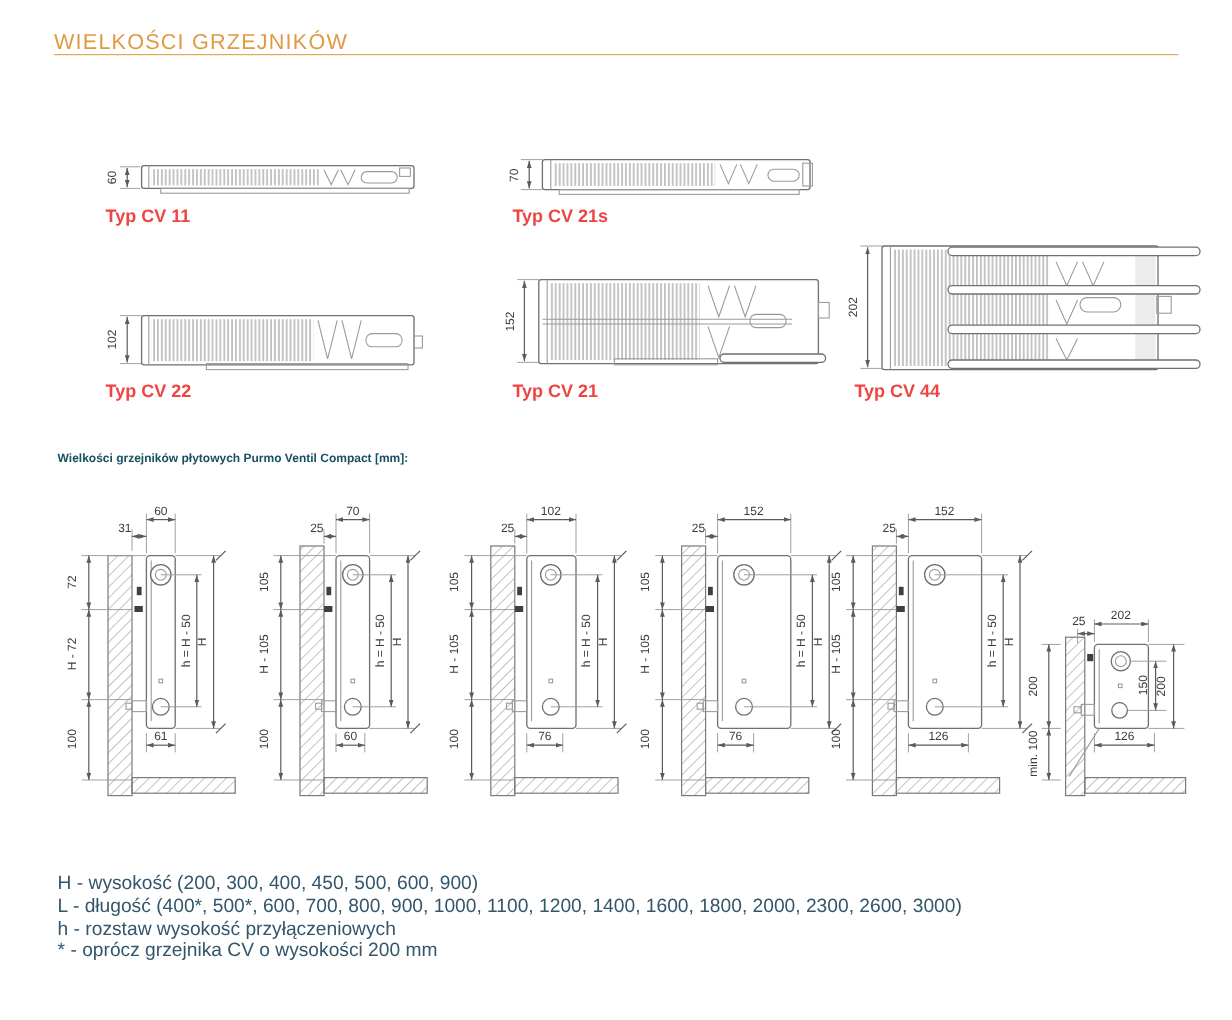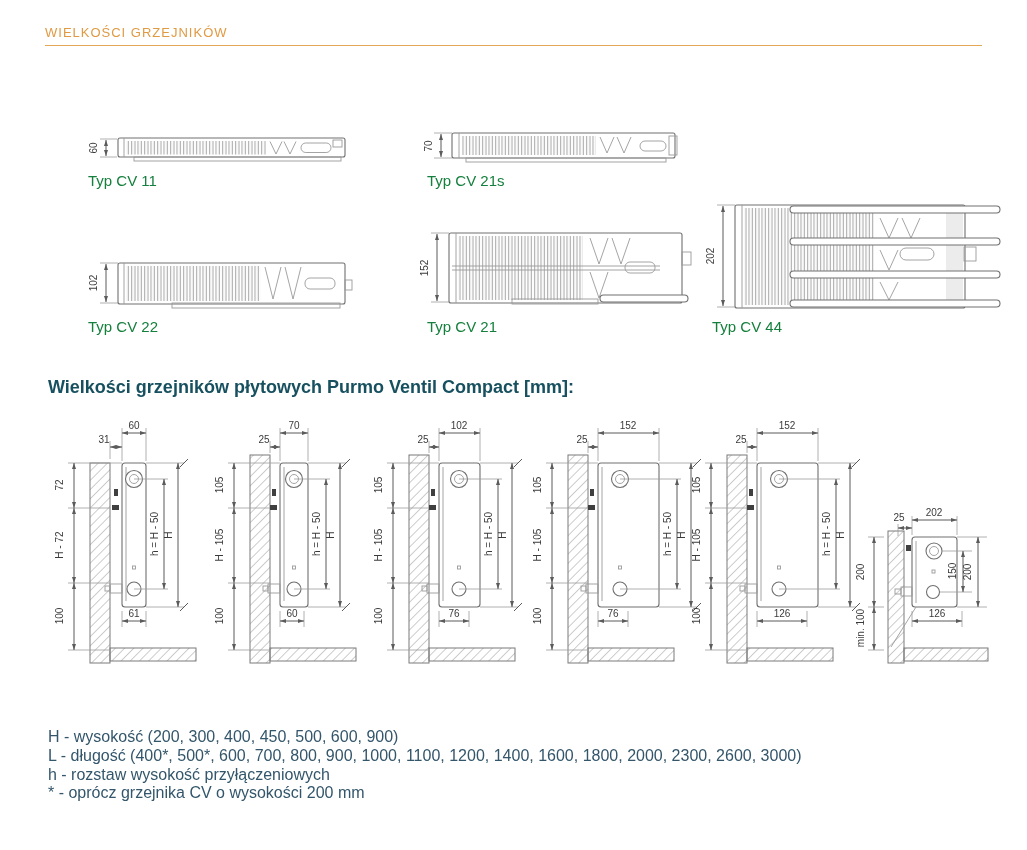--- a/index.html
+++ b/index.html
@@ -2,30 +2,30 @@
 <html><head>
 <meta charset="utf-8">
 <style>
   html,body{margin:0;padding:0}
   body{
     width:1027px;height:850px;background:#ffffff;position:relative;overflow:hidden;
     font-family:"Liberation Sans", sans-serif;
   }
   .abs{position:absolute}
   .header-title{
-    left:45px;top:25px;font-size:13px;letter-spacing:1px;color:#E09A43;font-weight:400;
+    left:45px;top:25px;font-size:18px;letter-spacing:1px;color:#E09A43;font-weight:400;
   }
   .header-rule{
     left:45px;top:45px;width:937px;height:0;border-top:1px solid #E2A955;
   }
   .type-label{
-    font-weight:normal;font-size:15px;color:#15803d;white-space:nowrap;
+    font-weight:bold;font-size:15px;color:#ef4444;white-space:nowrap;
   }
   .section-title{
-    left:48px;top:377px;font-weight:bold;font-size:18px;color:#17505F;white-space:nowrap;
+    left:48px;top:377px;font-weight:bold;font-size:10px;color:#17505F;white-space:nowrap;
   }
   .legend{left:48px;top:728px}
   .legend div{font-size:16px;color:#33566B;line-height:18.8px;white-space:nowrap}
   svg .dim{stroke:#5b5b5b;stroke-width:1;fill:none}
   svg .thin{stroke:#9c9c9c;stroke-width:0.8;fill:none}
   svg .art{stroke:#707070;stroke-width:1.1;fill:#fff}
   svg .art2{stroke:#9a9a9a;stroke-width:0.9;fill:none}
   svg .dark{fill:#3f3f3f;stroke:none}
   svg .grayfill{fill:#ececec;stroke:none}
   svg text{font-family:"Liberation Sans", sans-serif;font-size:10px;fill:#3b3b3b}

